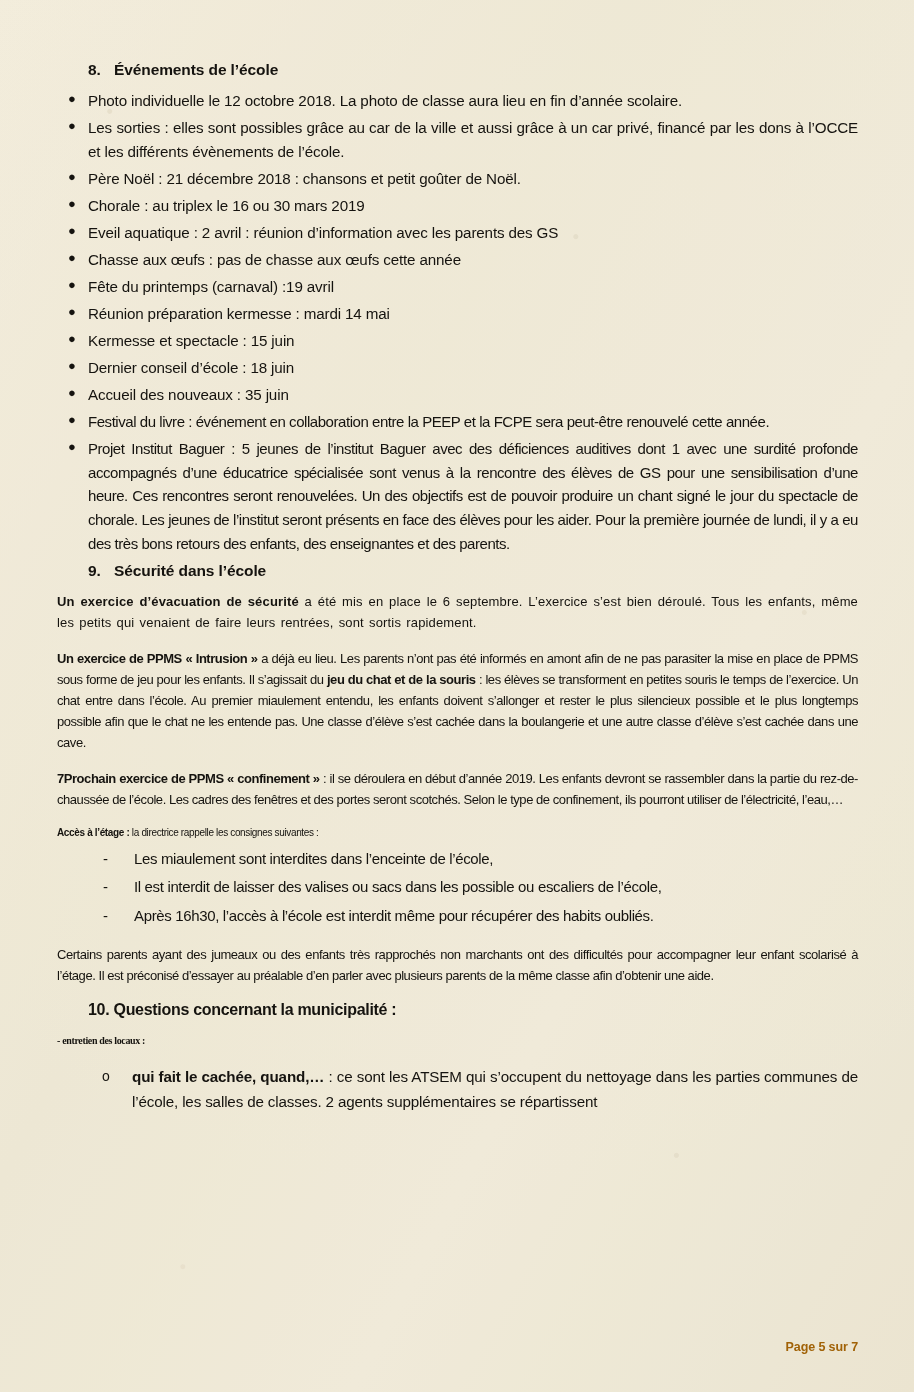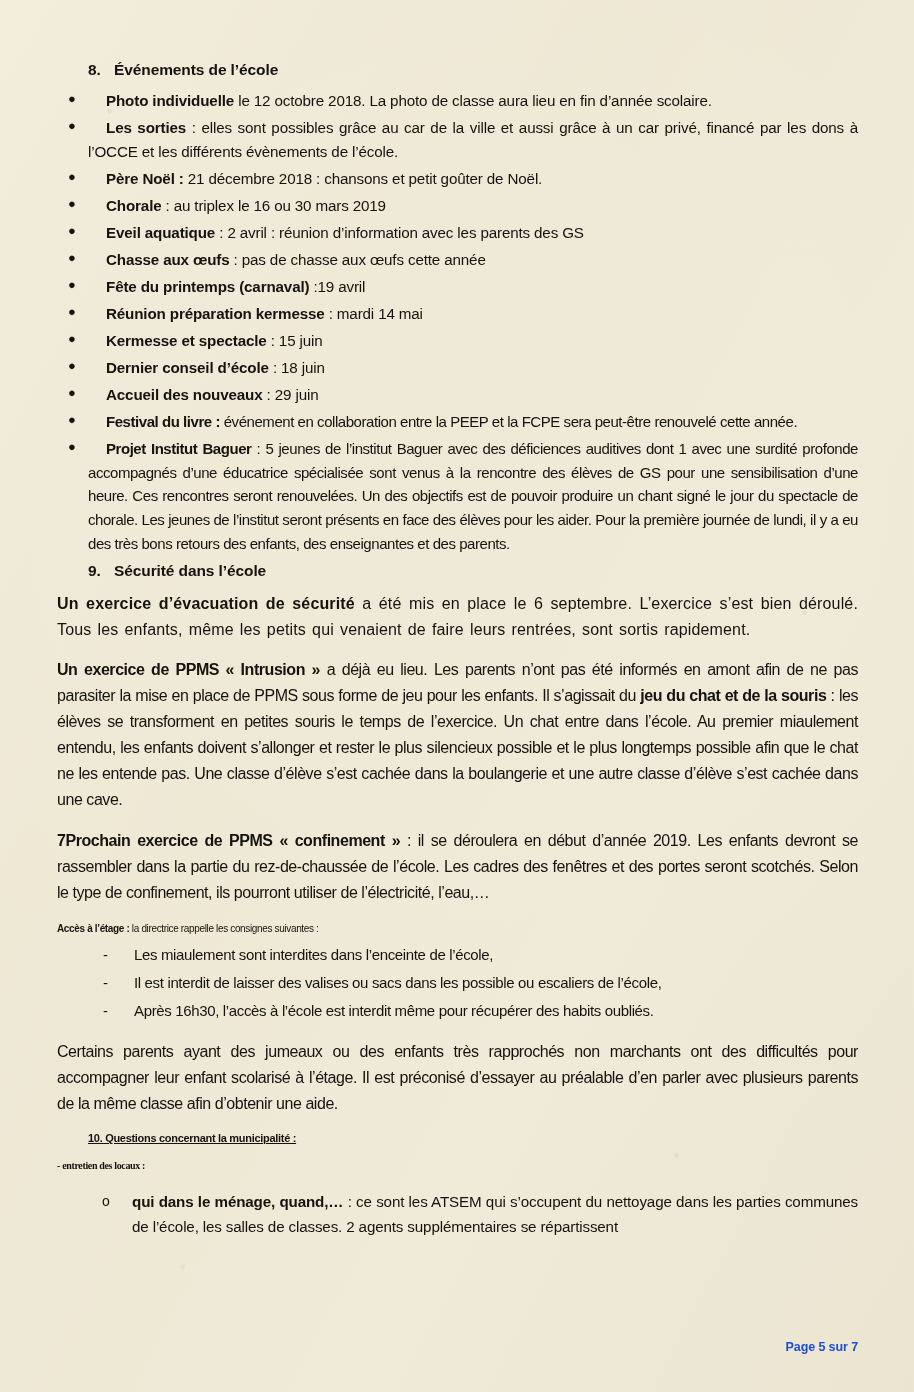--- a/index.html
+++ b/index.html
@@ -78,25 +78,25 @@
     top: 0;
     font-size: 13px;
     line-height: 1.58;
   }
   li.bullet.justified { text-align: justify; }
   li.bullet.condensed {
     font-stretch: condensed;
     font-size: 15px;
     letter-spacing: -0.45px;
   }
-  li.bullet b { font-weight: bold; margin-left: 18px; }
+  li.bullet b { font-weight: normal; }
 
   p.para {
     margin: 0 0 15px 0;
-    font-size: 16px;
+    font-size: 13px;
     line-height: 1.62;
     text-align: justify;
     letter-spacing: -0.2px;
   }
   p.para.condensed {
     font-stretch: condensed;
     letter-spacing: -0.45px;
   }
   p.para.wide { letter-spacing: 0.15px; word-spacing: 1.5px; }
   p.para b { font-weight: bold; }
@@ -148,36 +148,35 @@
     font-weight: bold;
     font-stretch: condensed;
     letter-spacing: -0.35px;
     margin: 0 0 6px 0;
     line-height: 1.6;
   }
   .lead-line .normal { font-weight: normal; }
 
   .section10 {
     font-weight: bold;
-    font-size: 11px;
+    font-size: 16px;
     font-stretch: condensed;
     letter-spacing: -0.3px;
     padding-left: 31px;
     margin: 0 0 14px 0;
-    text-decoration: underline;
   }
 
   .footer {
     position: absolute;
     right: 56px;
     bottom: 38px;
     font-size: 12.5px;
     font-weight: bold;
     letter-spacing: -0.1px;
-    color: #1d4ed8;
+    color: #a16207;
   }
 </style>
 </head>
 <body>
 
 <div class="paper-grain"></div>
 
 <div class="page">
   <div class="content">
 
@@ -232,21 +231,21 @@
         <b>Kermesse et spectacle</b><span> : 15 juin</span>
       </li>
 
       <li class="bullet">
         <span class="marker">●</span>
         <b>Dernier conseil d’école</b><span> : 18 juin</span>
       </li>
 
       <li class="bullet">
         <span class="marker">●</span>
-        <b>Accueil des nouveaux</b><span> : 29 juin</span>
+        <b>Accueil des nouveaux</b><span> : 35 juin</span>
       </li>
 
       <li class="bullet condensed">
         <span class="marker">●</span>
         <b>Festival du livre :</b><span> événement en collaboration entre la PEEP et la FCPE sera peut-être renouvelé cette année.</span>
       </li>
 
       <li class="bullet condensed justified">
         <span class="marker">●</span>
         <b>Projet Institut Baguer</b><span> : 5 jeunes de l’institut Baguer avec des déficiences auditives dont 1 avec une surdité profonde accompagnés d’une éducatrice spécialisée sont venus à la rencontre des élèves de GS pour une sensibilisation d’une heure. Ces rencontres seront renouvelées. Un des objectifs est de pouvoir produire un chant signé le jour du spectacle de chorale. Les jeunes de l’institut seront présents en face des élèves pour les aider. Pour la première journée de lundi, il y a eu des très bons retours des enfants, des enseignantes et des parents.</span>
@@ -291,20 +290,20 @@
 
     <p class="para condensed">Certains parents ayant des jumeaux ou des enfants très rapprochés non marchants ont des difficultés pour accompagner leur enfant scolarisé à l’étage. Il est préconisé d’essayer au préalable d’en parler avec plusieurs parents de la même classe afin d’obtenir une aide.</p>
 
     <div class="section10">10. Questions concernant la municipalité :</div>
 
     <div class="lead-line" style="margin-bottom:0;font-family:Liberation Serif, serif;">- entretien des locaux :</div>
 
     <ul class="circles">
       <li class="circle-item">
         <span class="marker">o</span>
-        <b>qui dans le ménage, quand,…</b><span> : ce sont les ATSEM qui s’occupent du nettoyage dans les parties communes de l’école, les salles de classes. 2 agents supplémentaires se répartissent</span>
+        <b>qui fait le cachée, quand,…</b><span> : ce sont les ATSEM qui s’occupent du nettoyage dans les parties communes de l’école, les salles de classes. 2 agents supplémentaires se répartissent</span>
       </li>
     </ul>
 
   </div>
 
   <div class="footer">Page 5 sur 7</div>
 </div>
 
 </body></html>

